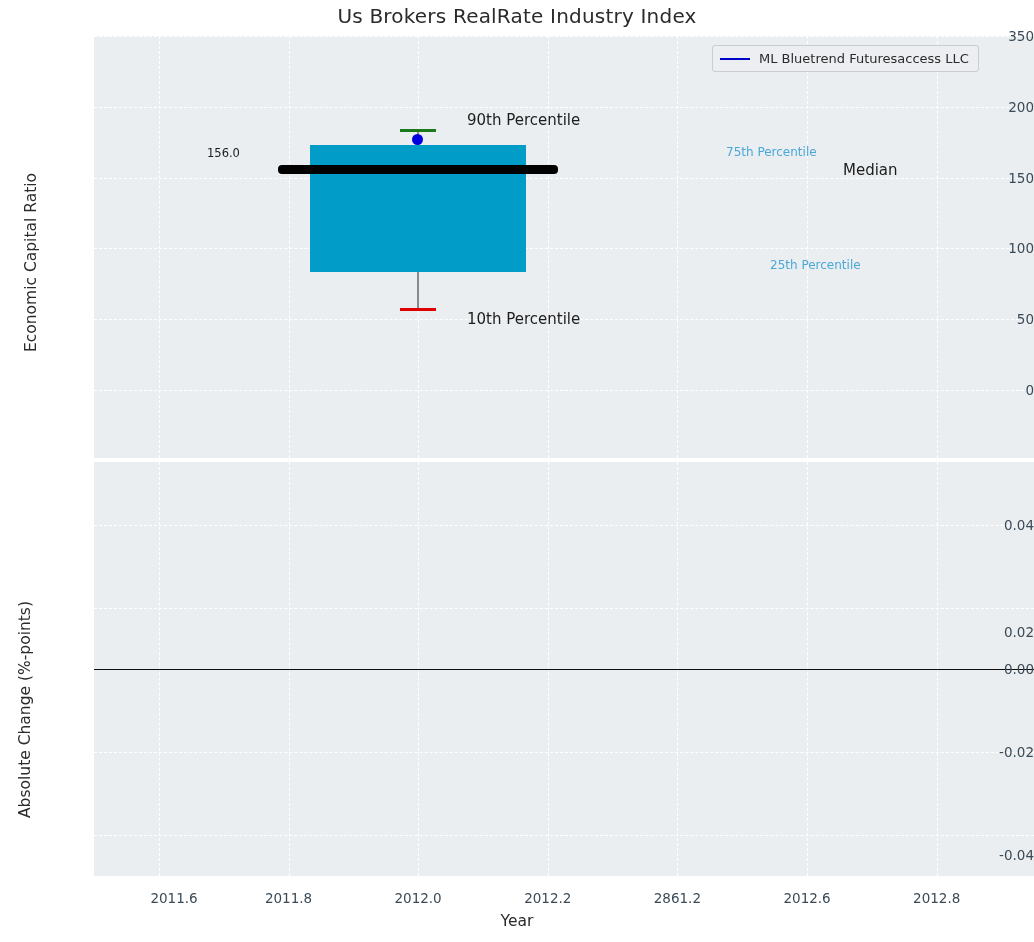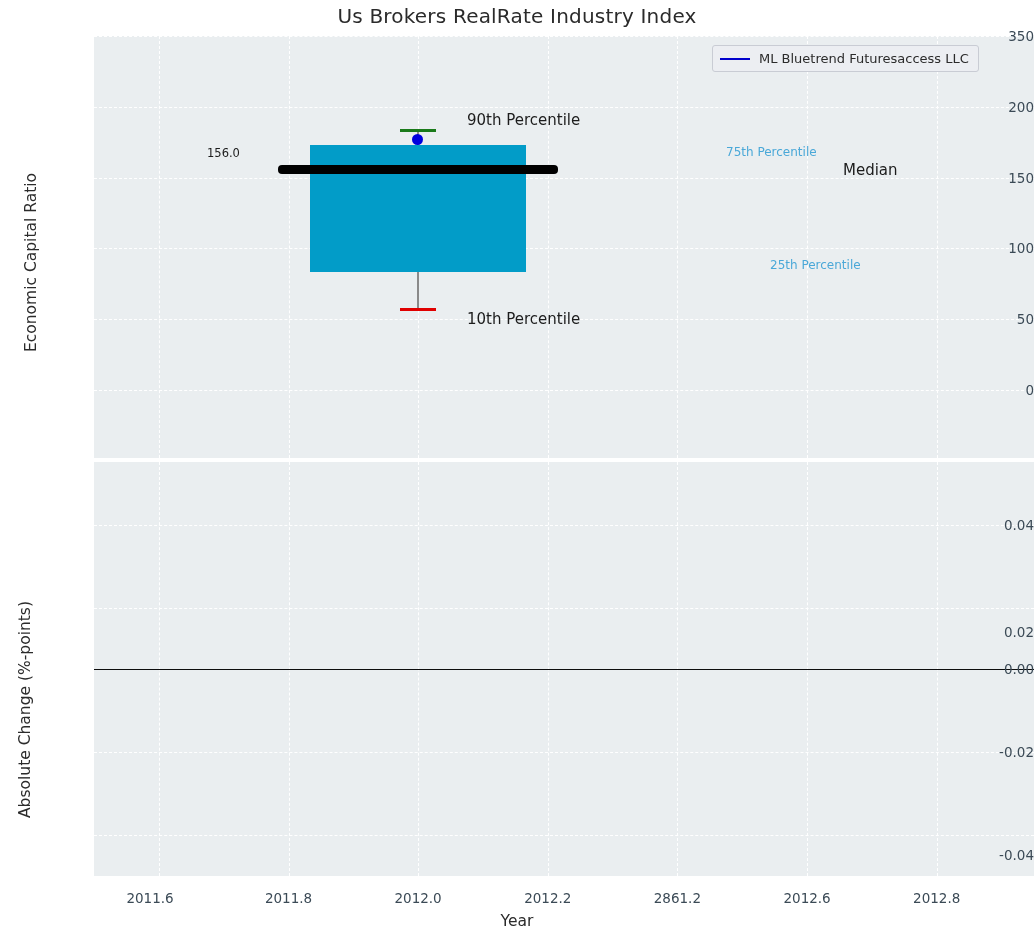--- a/index.html
+++ b/index.html
@@ -134,21 +134,21 @@
   <div class="ytick" style="top:248.4px;">100</div>
   <div class="ytick" style="top:319.2px;">50</div>
   <div class="ytick" style="top:390px;">0</div>
 
   <div class="ytick" style="top:524.5px;">0.04</div>
   <div class="ytick" style="top:607.5px;margin-top:24px;">0.02</div>
   <div class="ytick" style="top:669px;">0.00</div>
   <div class="ytick" style="top:752px;">-0.02</div>
   <div class="ytick" style="top:835px;margin-top:20px;">-0.04</div>
 
-  <div class="xtick" style="left:150px;">2011.6</div>
+  <div class="xtick" style="left:174px;">2011.6</div>
   <div class="xtick" style="left:288.5px;">2011.8</div>
   <div class="xtick" style="left:418.1px;">2012.0</div>
   <div class="xtick" style="left:547.8px;">2012.2</div>
   <div class="xtick" style="left:677.4px;">2861.2</div>
   <div class="xtick" style="left:807.1px;">2012.6</div>
   <div class="xtick" style="left:936.7px;">2012.8</div>
 
   <div class="ylabel" id="ylabel-top">Economic Capital Ratio</div>
   <div class="ylabel" id="ylabel-bot">Absolute Change (%-points)</div>
   <div class="xlabel">Year</div>

